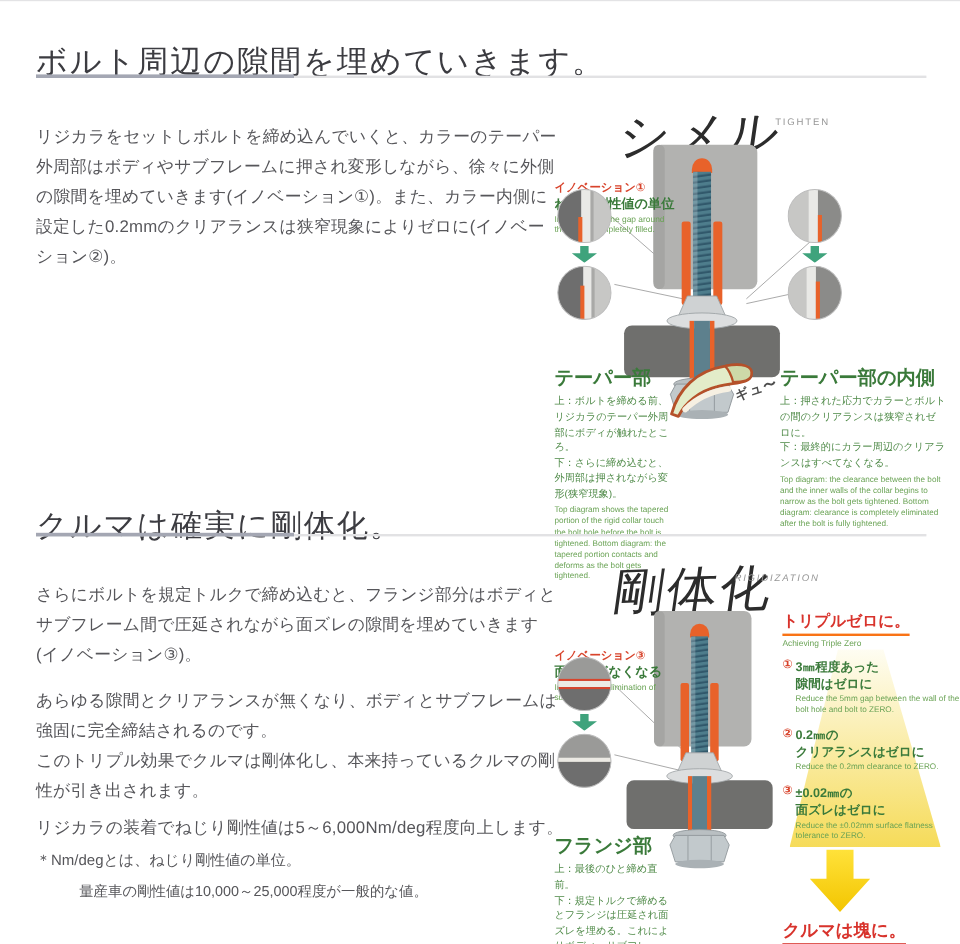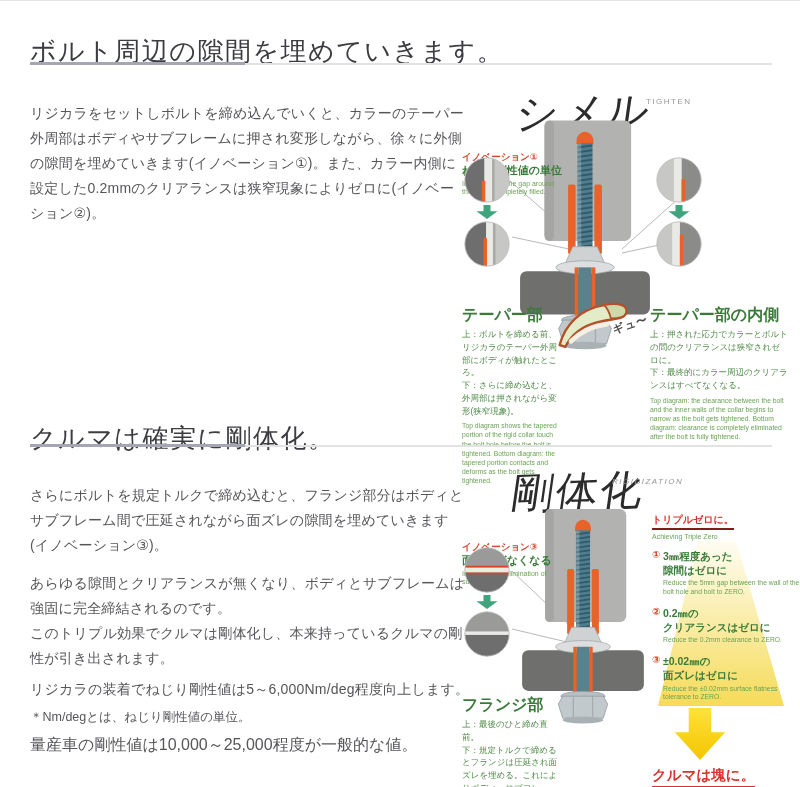--- a/index.html
+++ b/index.html
@@ -49,22 +49,22 @@
   }
   
   .tz{position:absolute;left:192px;top:38px;width:148px;}
   .tz-glow{
     position:absolute;left:6px;top:32px;width:126px;height:165px;z-index:0;
     background:linear-gradient(180deg,rgba(250,240,170,.15),rgba(244,213,60,.85));
     clip-path:polygon(32% 0,62% 0,100% 100%,0 100%);
   }
   .tz-inner{position:relative;z-index:1;}
   .tz-title{
-    display:inline-block;font-size:10px;font-weight:bold;color:#d8332c;
-    border-bottom:2px solid #7f1d1d;padding-bottom:1px;white-space:nowrap;
+    display:inline-block;font-size:13px;font-weight:bold;color:#d8332c;
+    border-bottom:2px solid #f97316;padding-bottom:1px;white-space:nowrap;
   }
   .tz-sub{font-size:7px;color:#6aa355;margin-top:3px;}
   .tz-item{position:relative;padding-left:11px;margin-top:9px;}
   .tz-num{position:absolute;left:0;top:0;font-size:10px;font-weight:bold;color:#d8442c;}
   .tz-item-title{font-size:10.5px;font-weight:bold;color:#3a7a3a;line-height:1.35;white-space:pre-line;}
   .tz-item-en{font-size:6.8px;color:#6aa355;line-height:1.3;margin-top:2px;}
   .tz-arrow{display:block;margin:6px 0 0 14px;}
   .tz-end{
     display:inline-block;font-size:14.5px;font-weight:bold;color:#d8332c;
     border-bottom:2px solid #d8332c;margin-top:6px;padding-bottom:1px;white-space:nowrap;
@@ -207,21 +207,21 @@
   <h1 class="h1" style="top:403px;">クルマは確実に剛体化。</h1>
   <div class="divider" style="top:443px;">
     <span class="light"></span>
     <span class="dark"></span>
   </div>
   <p class="para" style="top:468px;">さらにボルトを規定トルクで締め込むと、フランジ部分はボディとサブフレーム間で圧延されながら面ズレの隙間を埋めていきます(イノベーション③)。</p>
   <p class="para" style="top:556px;">あらゆる隙間とクリアランスが無くなり、ボディとサブフレームは強固に完全締結されるのです。
 このトリプル効果でクルマは剛体化し、本来持っているクルマの剛性が引き出されます。</p>
   <p class="para" style="top:662px;white-space:nowrap;width:470px;">リジカラの装着でねじり剛性値は5～6,000Nm/deg程度向上します。</p>
   <div class="note-sm" style="top:708px;">＊Nm/degとは、ねじり剛性値の単位。</div>
-  <div class="note-sm" style="top:734px;font-size:16px;">量産車の剛性値は10,000～25,000程度が一般的な値。</div>
+  <div class="note-sm" style="top:734px;font-size:12px;margin-left:36px;">量産車の剛性値は10,000～25,000程度が一般的な値。</div>
 
   <div class="diagram" style="top:470px;height:312px;">
     <svg class="lines" width="340" height="312" viewBox="0 0 340 312">
       <line x1="52" y1="100" x2="128" y2="172" stroke="#9a9a9a" stroke-width="0.7"></line>
       <line x1="52" y1="158" x2="128" y2="176" stroke="#9a9a9a" stroke-width="0.7"></line>
     </svg>
 
     <div class="dg-title" style="left:52px;top:0px;">剛体化</div>
     <div class="dg-title-en" style="left:152px;top:6px;font-style:italic;">RIGIDIZATION</div>
 

